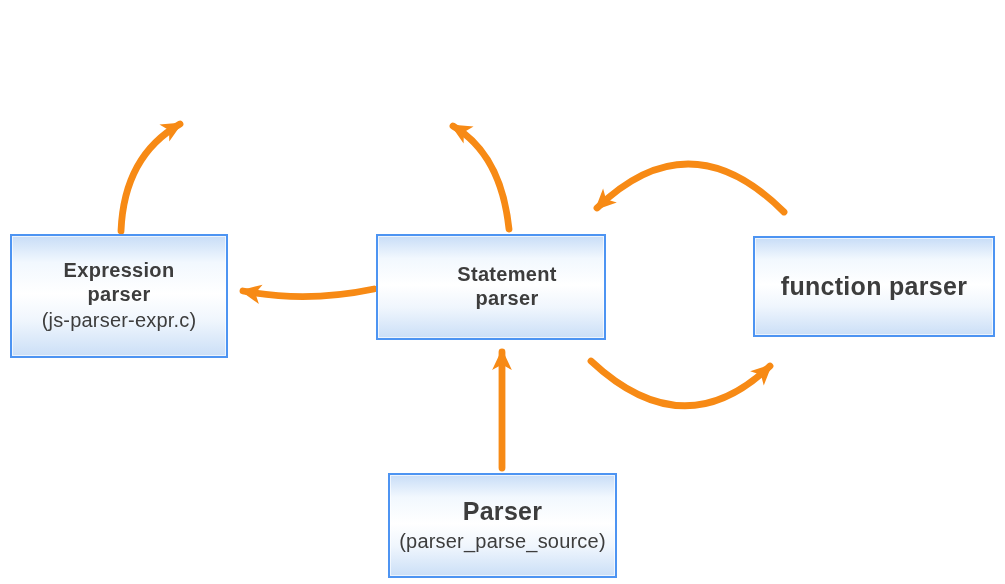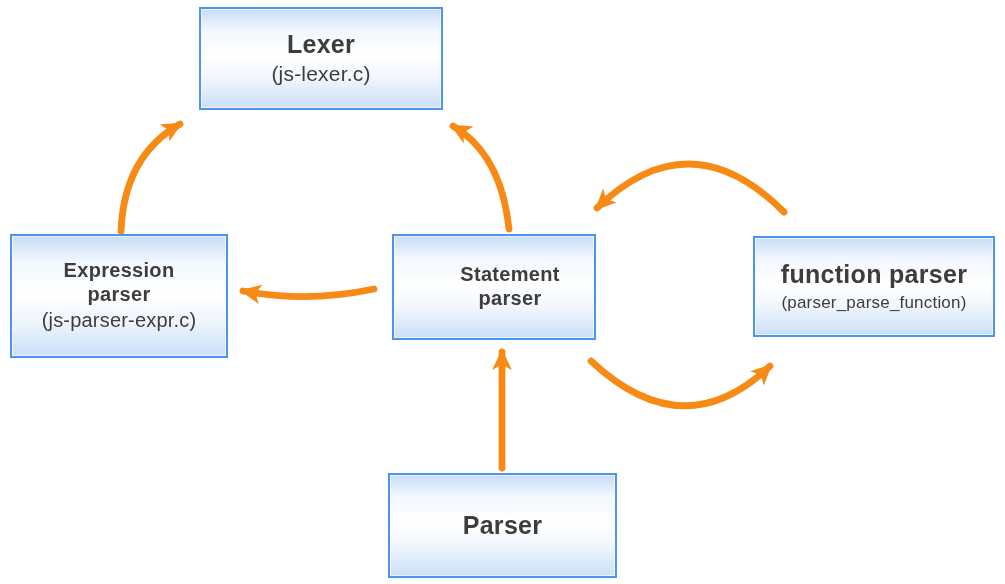--- a/index.html
+++ b/index.html
@@ -43,21 +43,21 @@
     letter-spacing: 0.2px;
   }
   .t-lg { font-size: 25px; }
   .t-md { font-size: 20px; }
   .s-lg { font-size: 21px; }
   .s-md { font-size: 20px; }
   .s-sm { font-size: 17px; }
 
   .node-lexer              { left: 199px; top:   7px; width: 244px; height: 103px; }
   .node-expression-parser  { left:  10px; top: 234px; width: 218px; height: 124px; }
-  .node-statement-parser   { left: 392px; top: 234px; width: 204px; height: 106px; padding-left: 32px; }
+  .node-statement-parser   { left: 376px; top: 234px; width: 230px; height: 106px; padding-left: 32px; }
   .node-function-parser    { left: 753px; top: 236px; width: 242px; height: 101px; }
   .node-parser             { left: 388px; top: 473px; width: 229px; height: 105px; }
 </style>
 </head>
 <body>
 
 <div class="canvas">
 
   <svg class="arrows-layer" width="1005" height="584" viewBox="0 0 1005 584" xmlns="http://www.w3.org/2000/svg">
     <defs>
@@ -68,38 +68,34 @@
     <g fill="none" stroke="#F78A15" stroke-width="6.8" stroke-linecap="round">
       <path d="M 121 231 Q 124 156 180 124" marker-end="url(#arrowhead)"></path>
       <path d="M 509 229 Q 501 154 453 126" marker-end="url(#arrowhead)"></path>
       <path d="M 374 289 Q 307 303 243 291" marker-end="url(#arrowhead)"></path>
       <path d="M 784 212 Q 690 118 597 208" marker-end="url(#arrowhead)"></path>
       <path d="M 591 361 Q 684 448 770 366" marker-end="url(#arrowhead)"></path>
       <path d="M 502 468 L 502 352" marker-end="url(#arrowhead)"></path>
     </g>
   </svg>
 
-  <div class="node node-lexer">
-    <div class="node-title t-lg">Lexer</div>
-    <div class="node-sub s-lg">(js-lexer.c)</div>
-  </div>
 
   <div class="node node-expression-parser">
     <div class="node-title t-md">Expression
 parser</div>
     <div class="node-sub s-md">(js-parser-expr.c)</div>
   </div>
 
   <div class="node node-statement-parser">
     <div class="node-title t-md">Statement
 parser</div>
   </div>
 
   <div class="node node-function-parser">
     <div class="node-title t-lg">function parser</div>
-    <div class="node-sub s-sm">(parser_parse_function)</div>
   </div>
 
   <div class="node node-parser">
     <div class="node-title t-lg">Parser</div>
+    <div class="node-sub s-md">(parser_parse_source)</div>
   </div>
 
 </div>
 
 </body></html>

